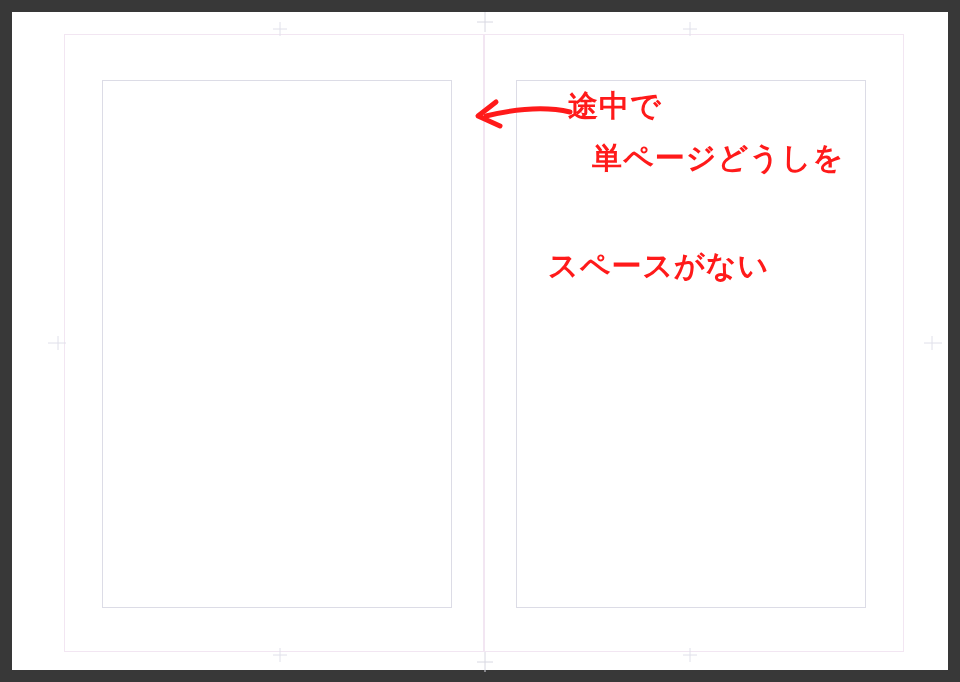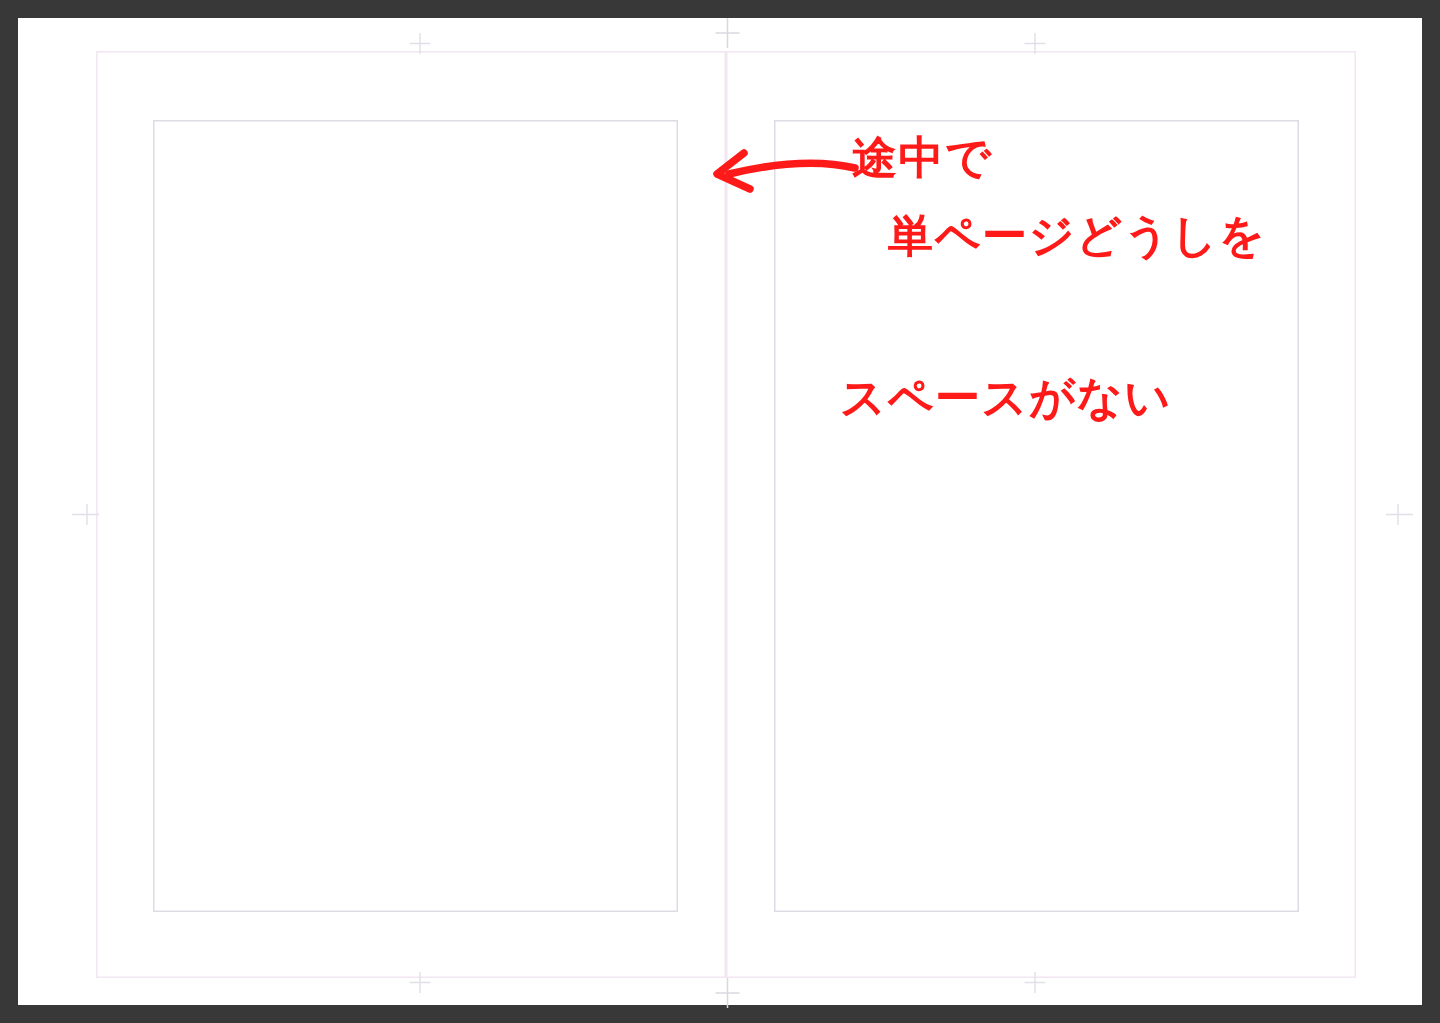--- a/index.html
+++ b/index.html
@@ -69,21 +69,21 @@
       font-weight: bold;
       font-size: 30px;
       line-height: 1.6;
       letter-spacing: 1px;
       pointer-events: none;
       white-space: nowrap;
     }
     .handwriting.l1 { left: 556px; top: 70px; }
     .handwriting.l2 { left: 580px; top: 122px; }
     .handwriting.l3 { left: 556px; top: 176px; }
-    .handwriting.l4 { left: 548px; top: 230px; }
+    .handwriting.l4 { left: 536px; top: 230px; }
     
     .arrow {
       position: absolute;
       left: 454px;
       top: 72px;
       width: 110px;
       height: 48px;
       pointer-events: none;
     }
     .arrow svg { display:block; }

